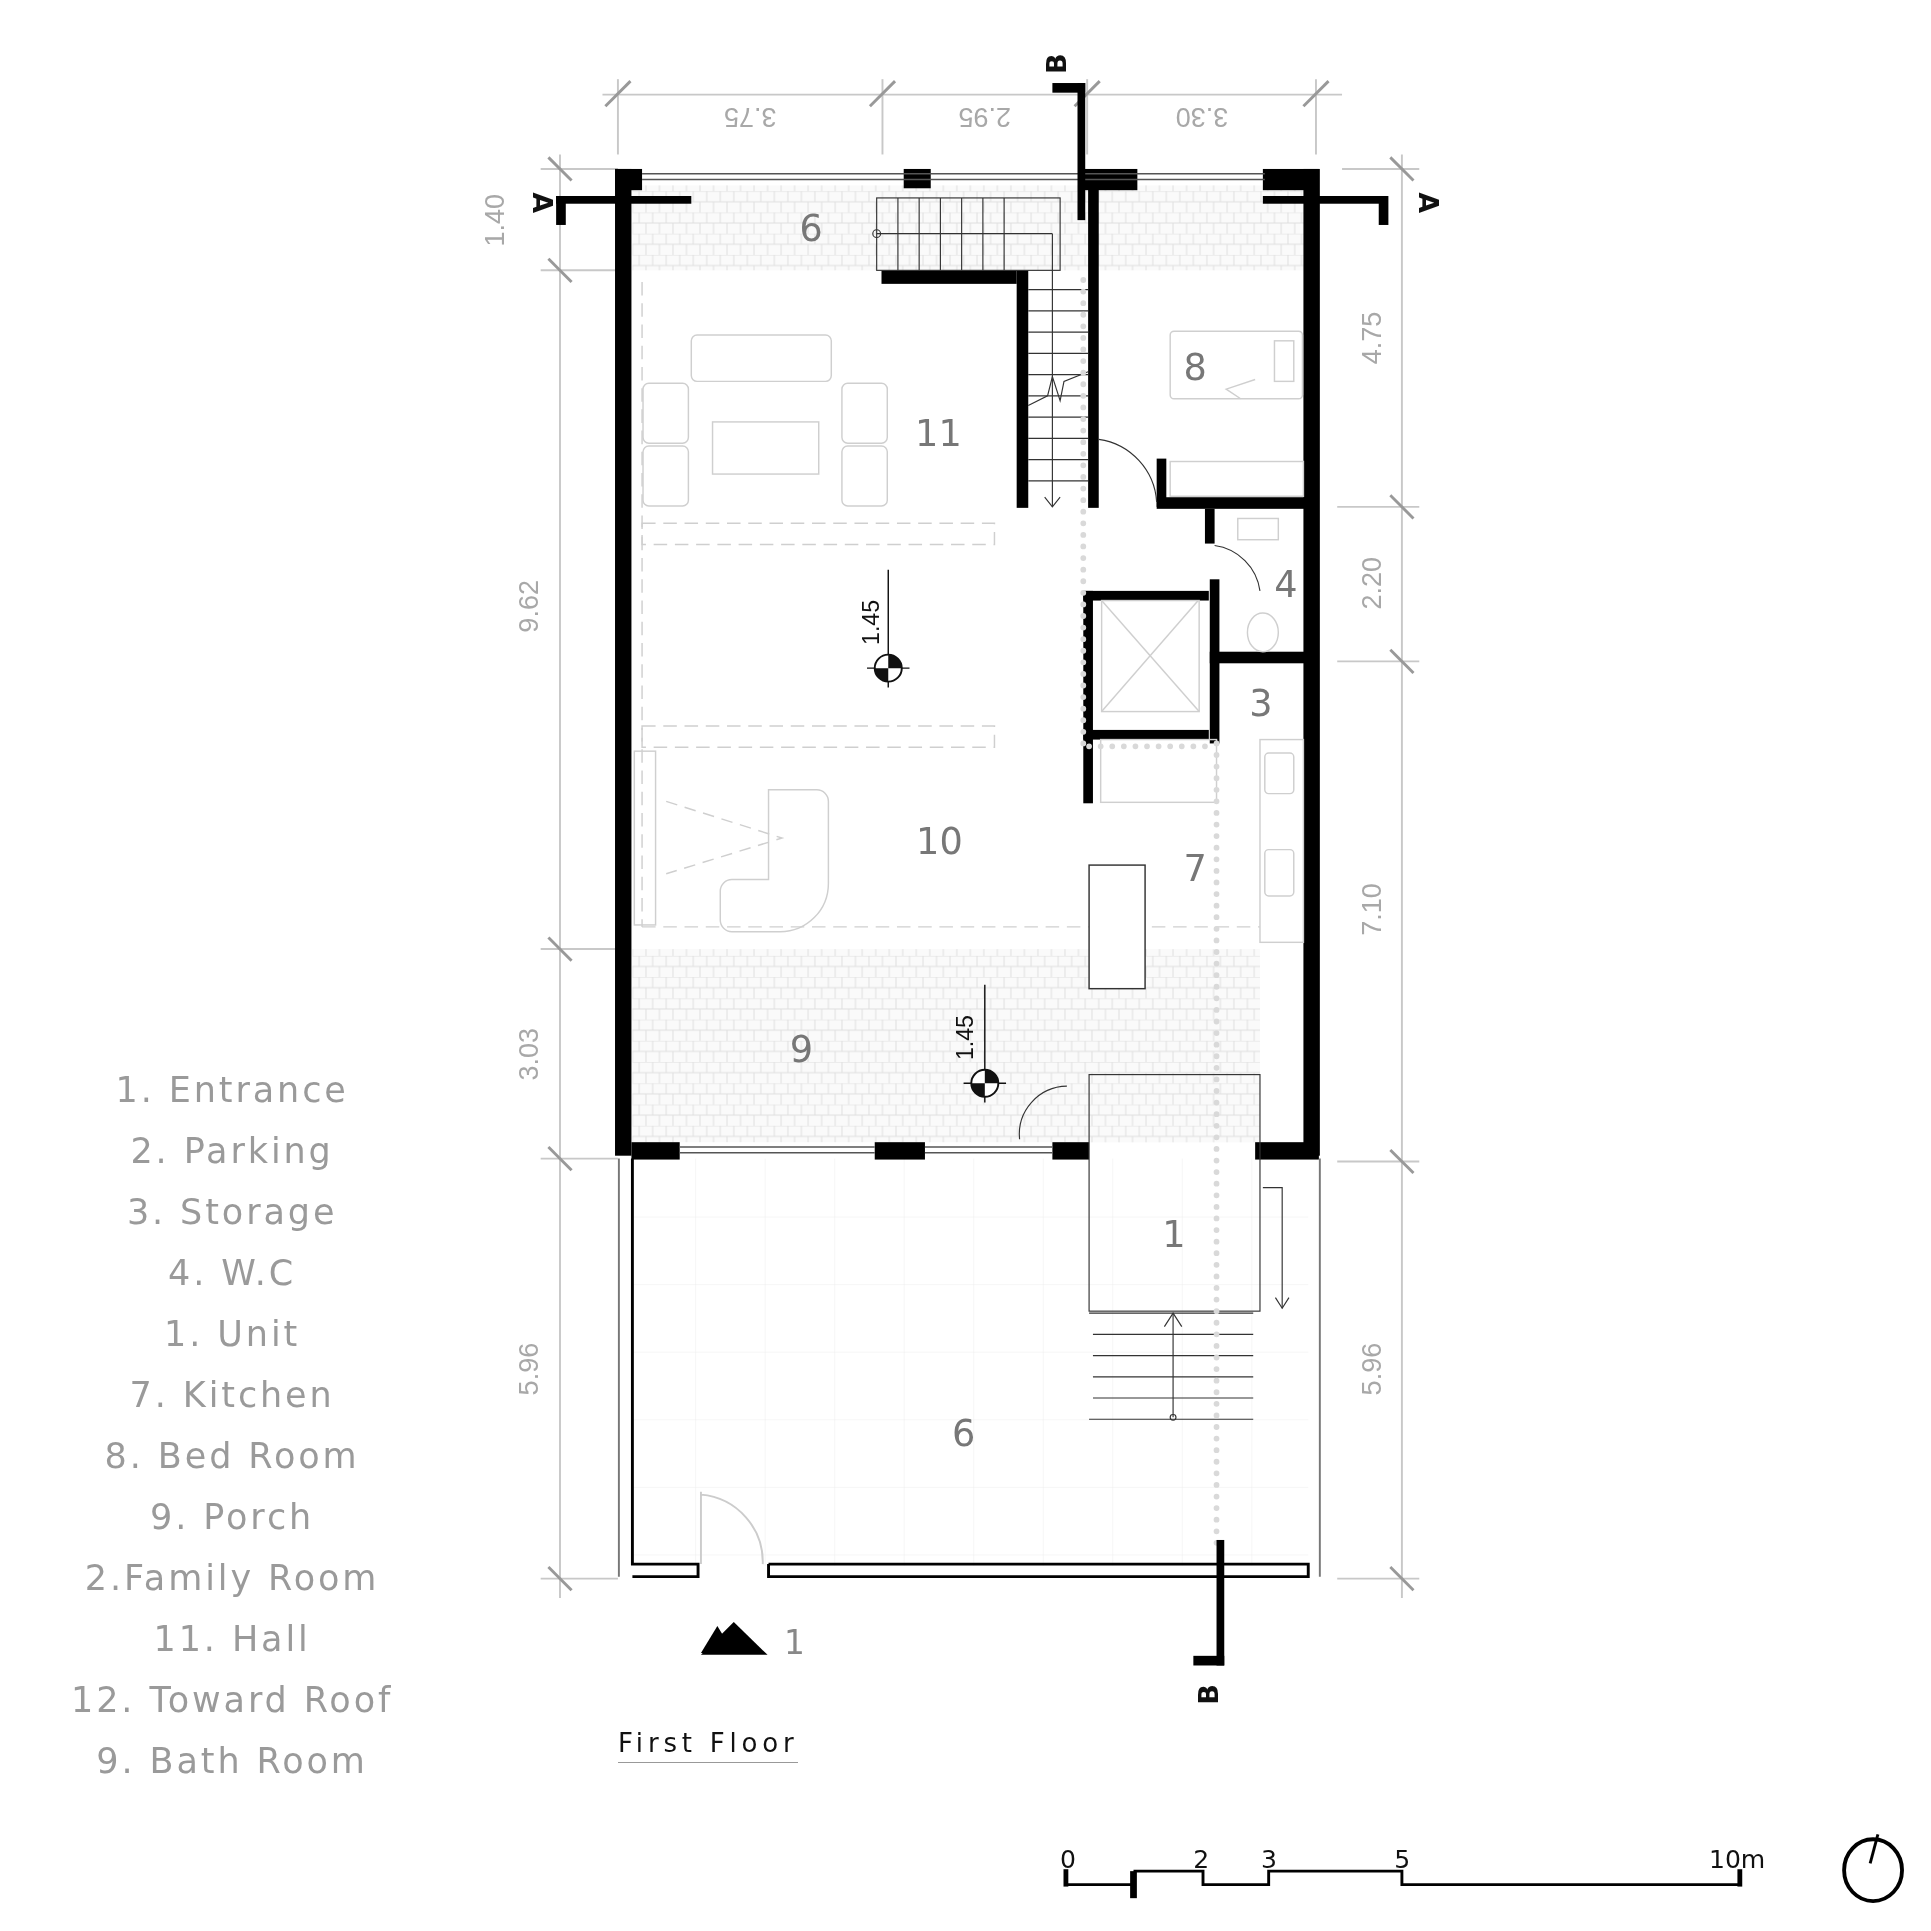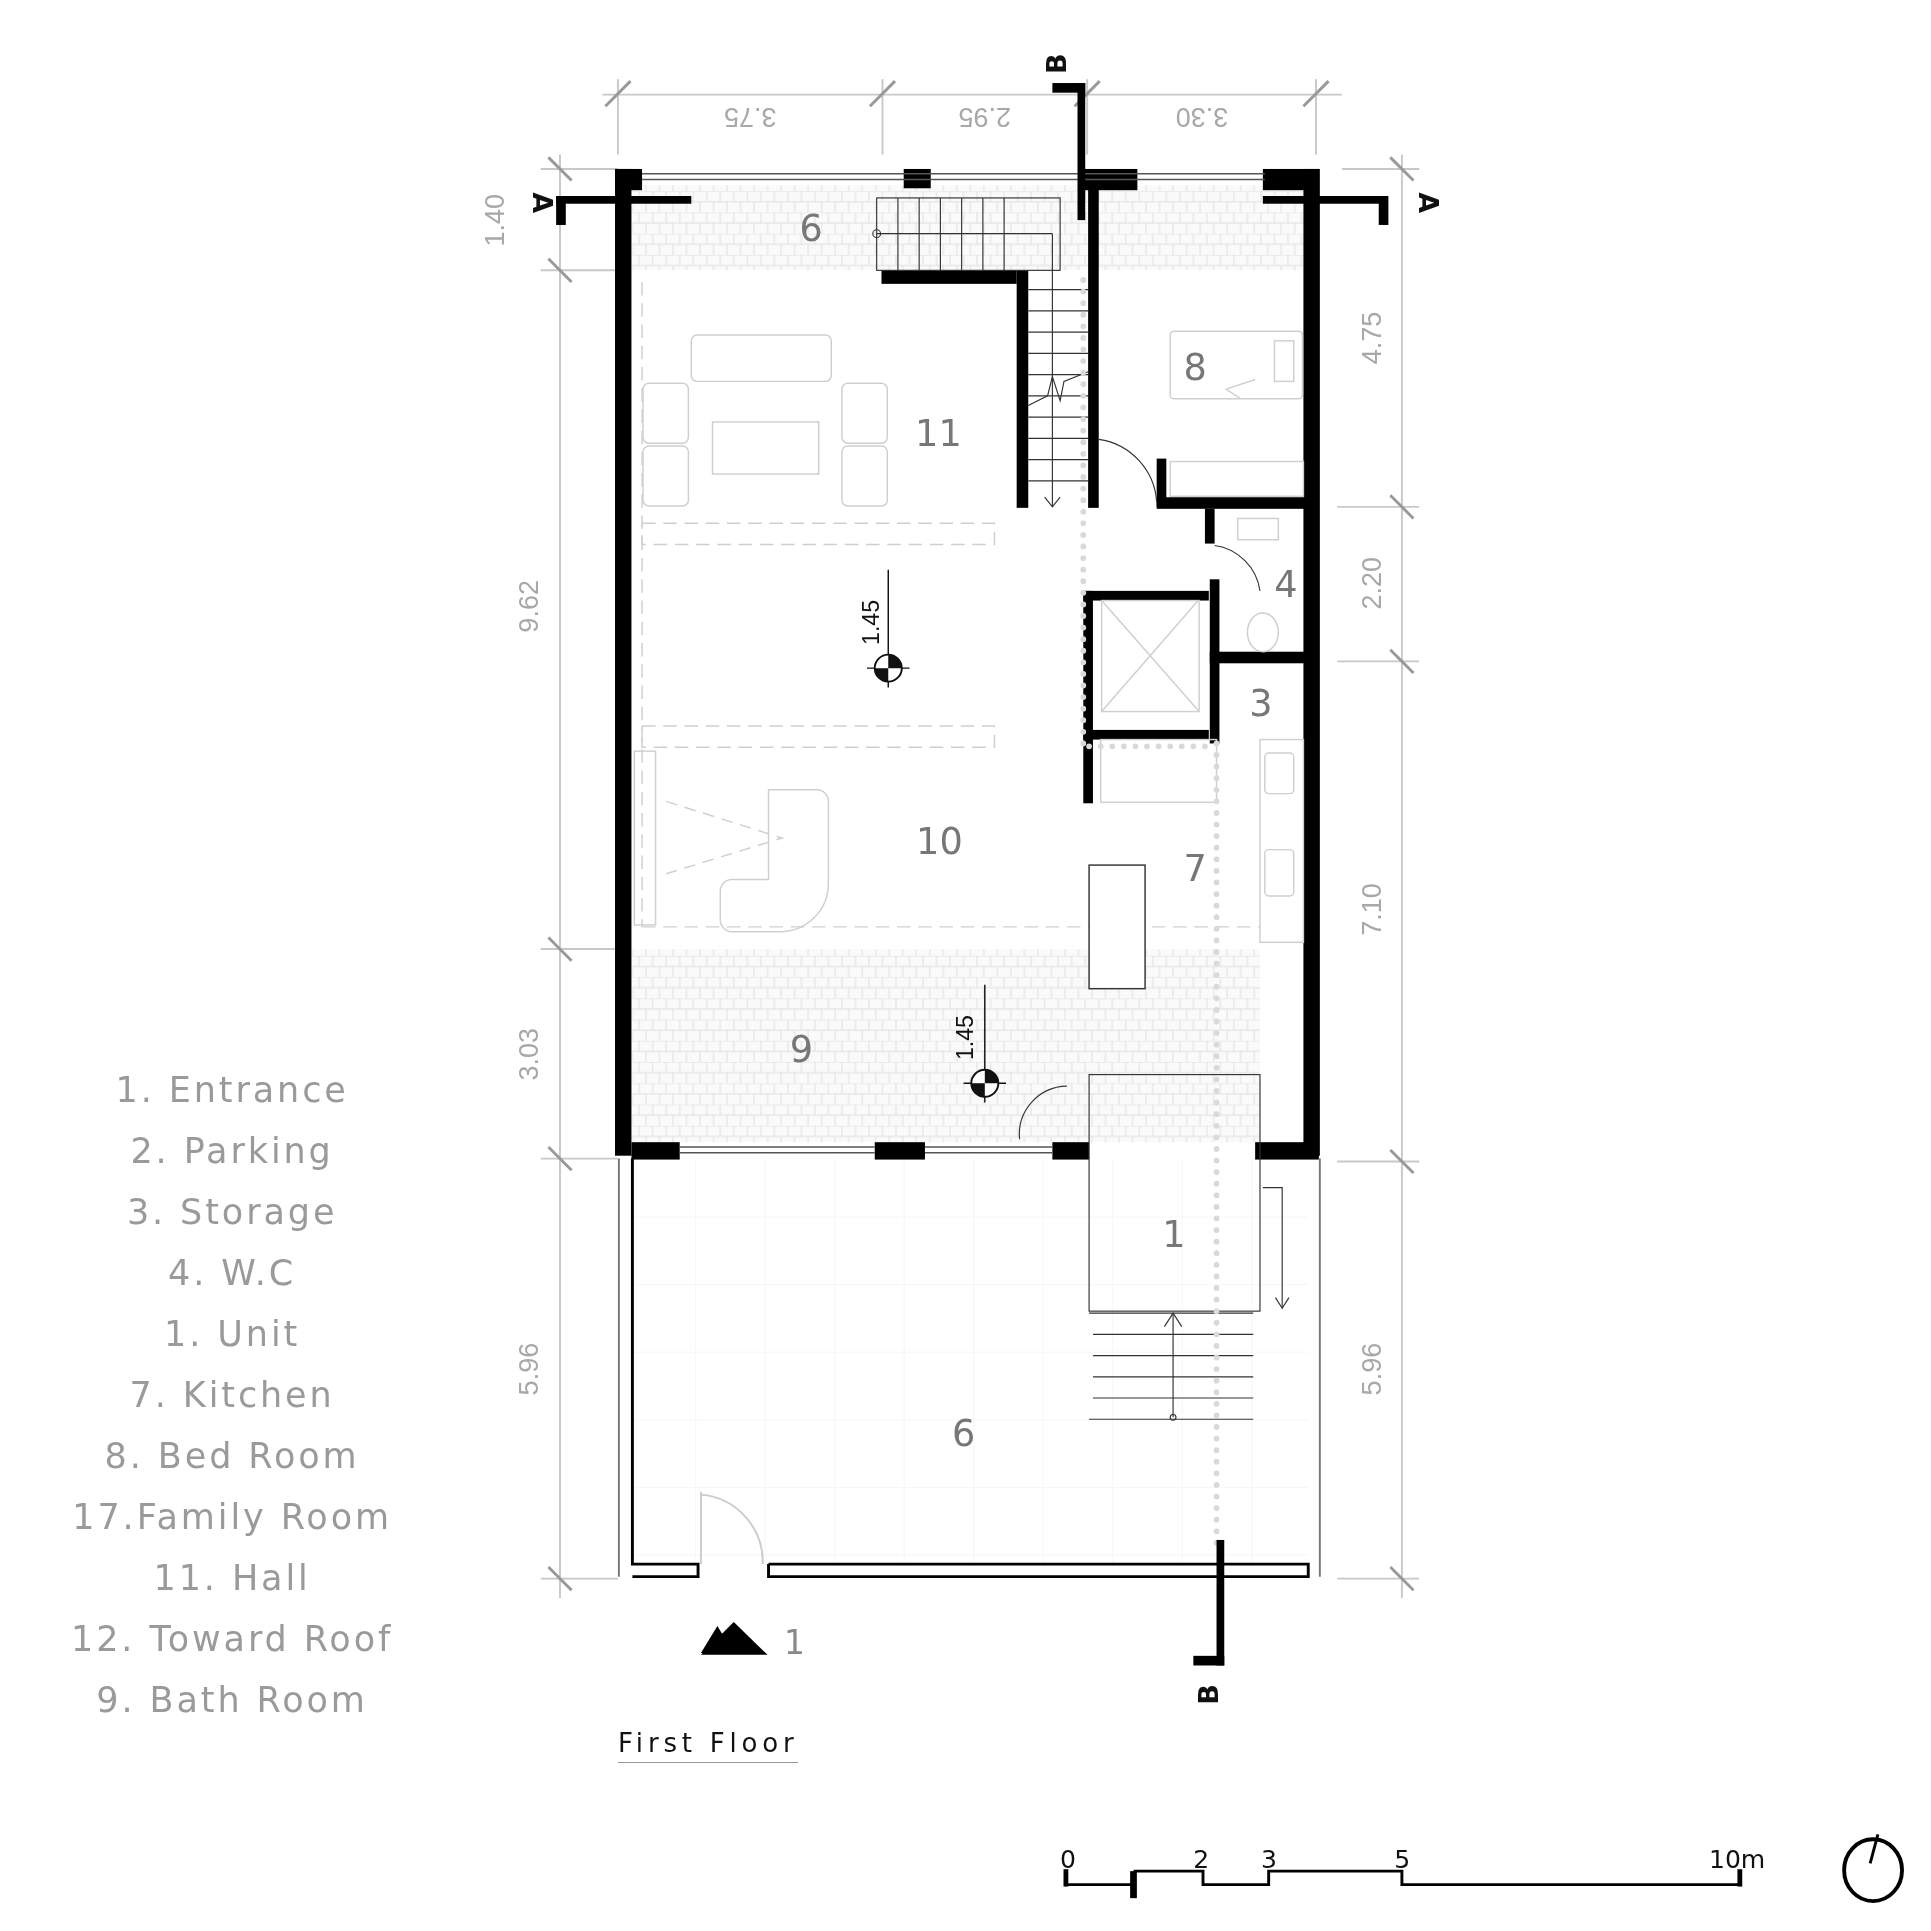--- a/index.html
+++ b/index.html
@@ -298,20 +298,21 @@
 </svg>
 
 <ul class="legend">
   <li>1. Entrance</li>
   <li>2. Parking</li>
   <li>3. Storage</li>
   <li>4. W.C</li>
   <li>1. Unit</li>
   <li>7. Kitchen</li>
   <li>8. Bed Room</li>
-  <li>17.Family Room</li>
+  <li>9. Porch</li>
+  <li>2.Family Room</li>
   <li>11. Hall</li>
   <li>12. Toward Roof</li>
   <li>9. Bath Room</li>
 </ul>
 
 <div class="title">First Floor</div>
 
 
 </body></html>

